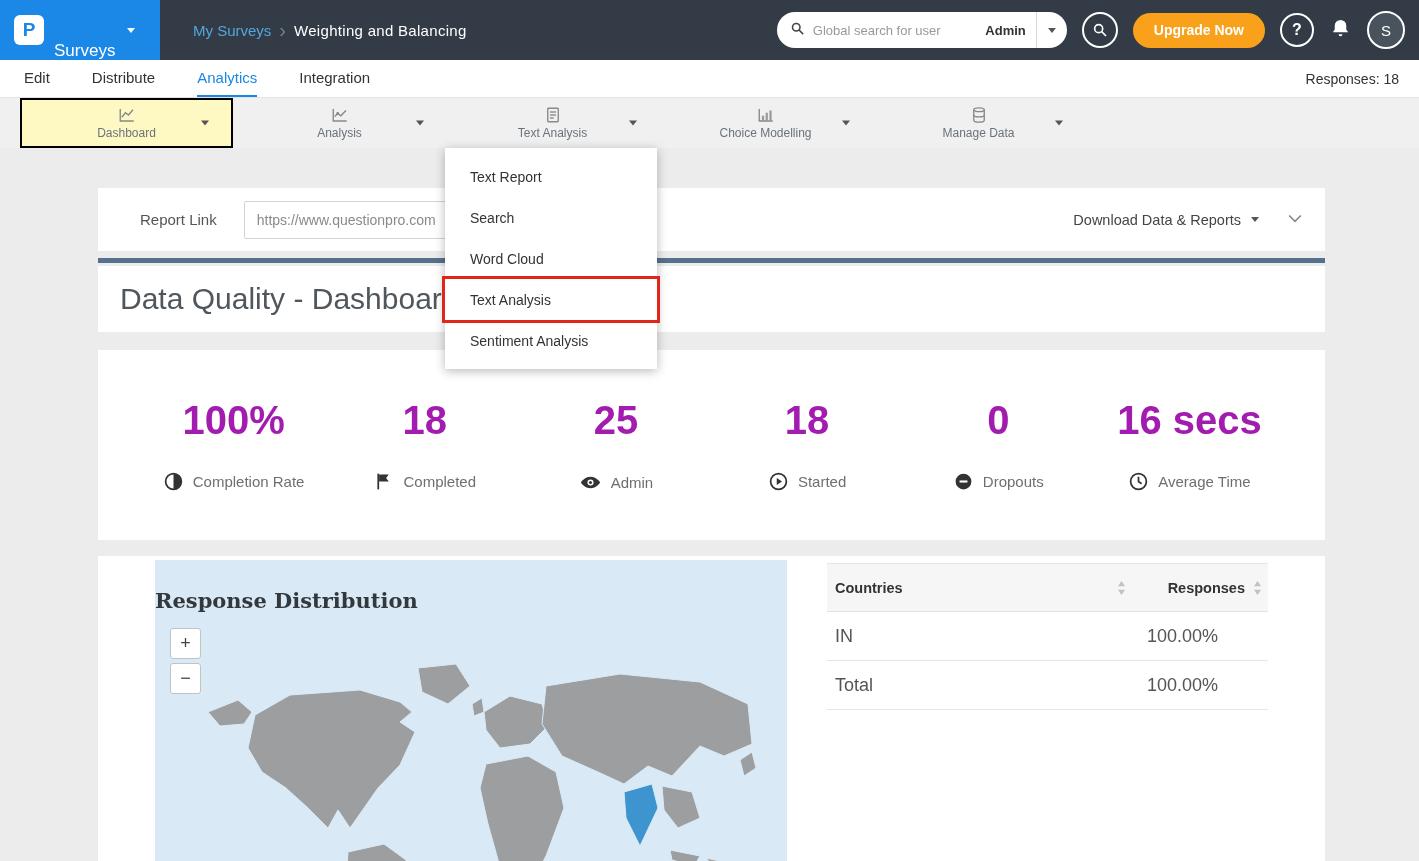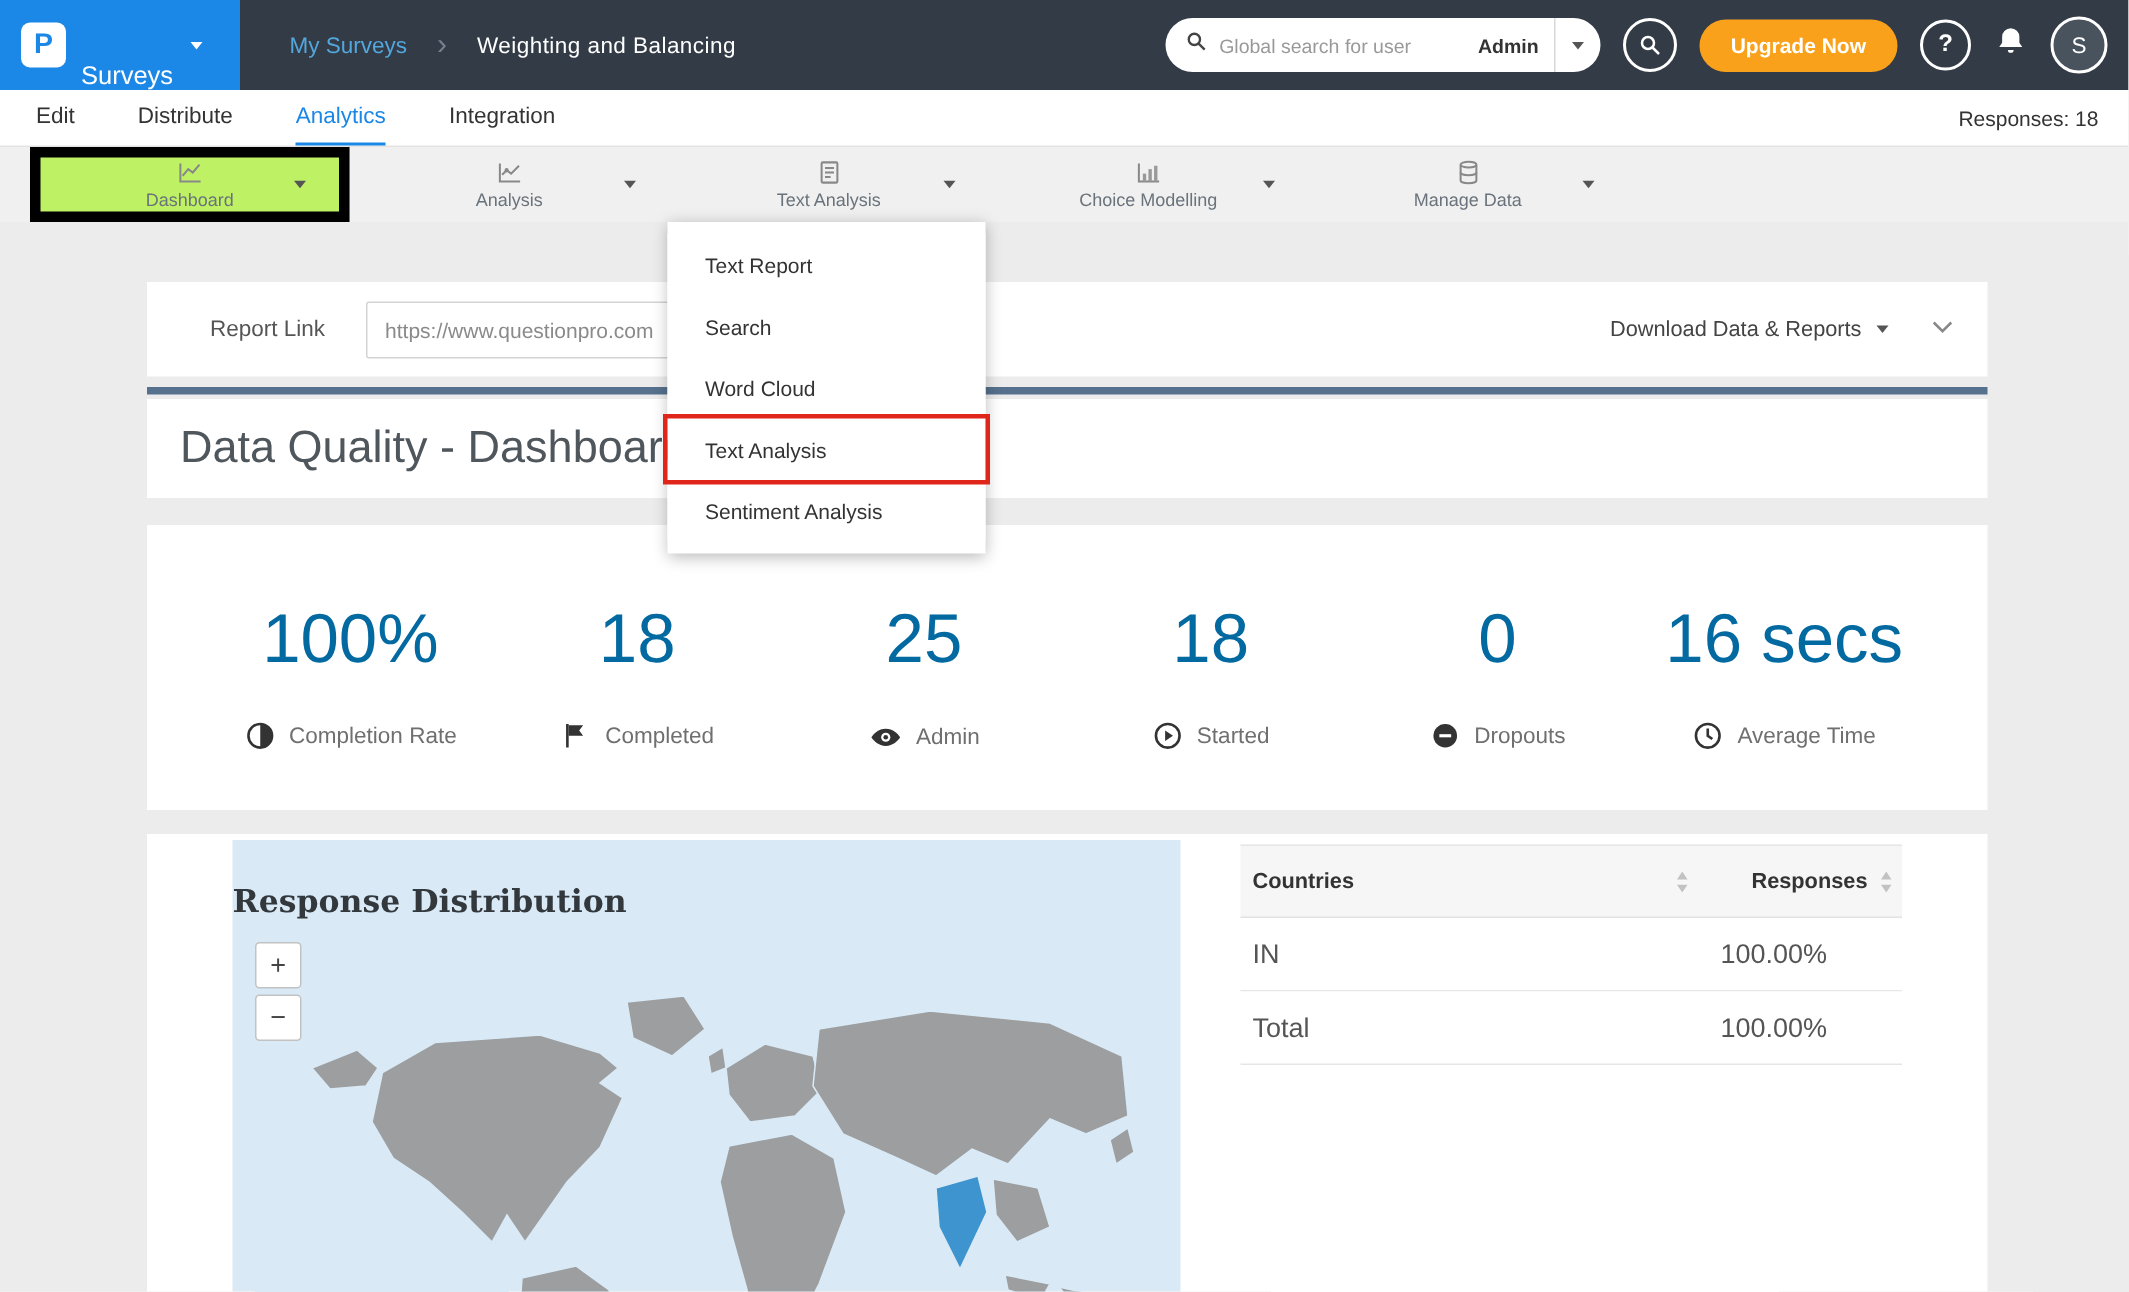--- a/index.html
+++ b/index.html
@@ -11,21 +11,21 @@
             background:#323B46; display:flex; align-items:center; z-index:20; }
   .logo-box { width:160px; height:60px; background:#1B87E6; display:flex;
               align-items:center; gap:10px; padding:0 10px 0 14px; cursor:pointer; flex:none; }
   .logo-mark { width:30px; height:30px; background:#fff; border-radius:6px; display:flex;
                align-items:center; justify-content:center; font-weight:bold; font-size:19px;
                color:#1B87E6; }
   .logo-text { color:#fff; font-size:17px;margin-top:41px; }
   .caret { display:inline-block; width:0; height:0; border-left:4px solid transparent;
            border-right:4px solid transparent; border-top:5px solid currentColor; }
   .logo-caret { color:#fff; margin-left:2px; }
-  .breadcrumb { display:flex; align-items:center; gap:20px; margin-left:33px; font-size:15px; }
+  .breadcrumb { display:flex; align-items:center; gap:8px; margin-left:33px; font-size:15px; }
   .bc-parent { color:#53A7DC; cursor:pointer; }
   .bc-sep { color:#76818D; font-size:20px; line-height:1; }
   .bc-current { color:#fff; letter-spacing:.3px; }
   .top-right { margin-left:auto; display:flex; align-items:center; gap:15px; padding-right:14px; }
   .search-pill { width:290px; height:36px; background:#fff; border-radius:18px;
                  display:flex; align-items:center; overflow:hidden; }
   .search-pill .mag { margin:0 8px 0 13px; flex:none; }
   .search-input { border:none; outline:none; flex:1; min-width:0; font-size:13px; color:#333;
                   font-family:"Liberation Sans",sans-serif; }
   .search-input::placeholder { color:#999; }
@@ -52,21 +52,21 @@
   .tab.active { color:#1B87E6; border-bottom:2px solid #1B87E6; }
   .responses { margin-left:auto; display:flex; align-items:center; padding-right:20px;
                font-size:14px; color:#333; }
 
   
   .menubar { position:absolute; top:98px; left:0; width:1419px; height:50px; background:#F0F0F0;
              z-index:5; }
   .menu-items { display:flex; height:50px; margin-left:20px; width:1065px; }
   .menu-item { width:213px; position:relative; display:flex; flex-direction:column;
                align-items:center; justify-content:center; gap:2px; cursor:pointer; color:#6A737B; }
-  .menu-item.active { background:#bef264; border:7px solid #000000; }
+  .menu-item.active { background:#fef9c3; border:2px solid #000000; }
   .menu-label { font-size:12px; color:#6A737B; }
   .menu-caret { position:absolute; right:22px; top:50%; transform:translateY(-50%); color:#555; }
 
   
   .dropdown { position:absolute; left:445px; top:148px; width:212px; background:#fff;
               box-shadow:0 2px 10px rgba(0,0,0,.28); padding:8px 0; z-index:50; }
   .dd-item { height:41px; display:flex; align-items:center; padding-left:25px; font-size:14px;
              color:#333; cursor:pointer; background:#fff; }
   .dd-item.highlight { outline:3px solid #E0251B; outline-offset:0; }
 
@@ -86,21 +86,21 @@
   .slate-bar { position:absolute; left:98px; top:258px; width:1227px; height:5px;
                background:#56718D; z-index:2; }
 
   .title-card { position:absolute; left:98px; top:266px; width:1227px; height:66px;
                 background:#fff; display:flex; align-items:center; z-index:1; }
   .page-title { margin-left:22px; font-size:30px; color:#4F565C; white-space:nowrap; }
 
   .stats-card { position:absolute; left:98px; top:350px; width:1227px; height:190px;
                 background:#fff; display:flex; padding:0 40px; z-index:1; }
   .stat { flex:1; text-align:center; padding-top:48px; }
-  .stat-value { font-size:46px; font-weight:normal; color:#0369a1; }
+  .stat-value { font-size:40px; font-weight:bold; color:#a21caf; }
   .stat-bottom { margin-top:28px; display:flex; align-items:center; justify-content:center;
                  gap:9px; color:#6F6F6F; font-size:15px; }
   .stat-bottom svg { flex:none; }
 
   .bottom-card { position:absolute; left:98px; top:556px; width:1227px; height:620px;
                  background:#fff; z-index:1; }
   .map-panel { position:absolute; left:57px; top:4px; width:632px; height:620px;
                background:#D9EAF6; overflow:hidden; }
   .map-title { padding-top:28px; font-family:"DejaVu Serif",serif;
                font-weight:bold; font-size:21px; color:#33383D; }

